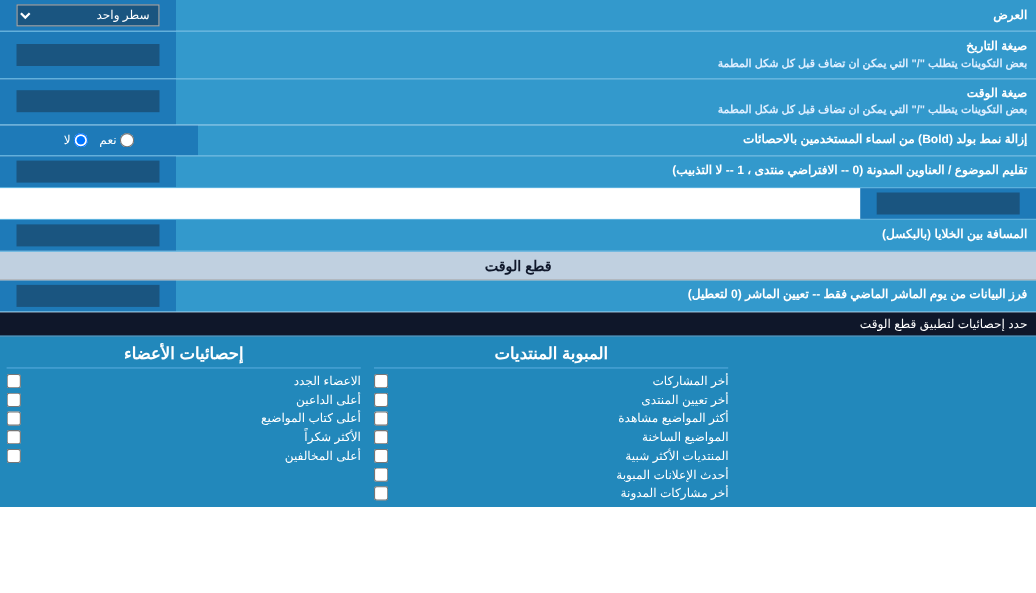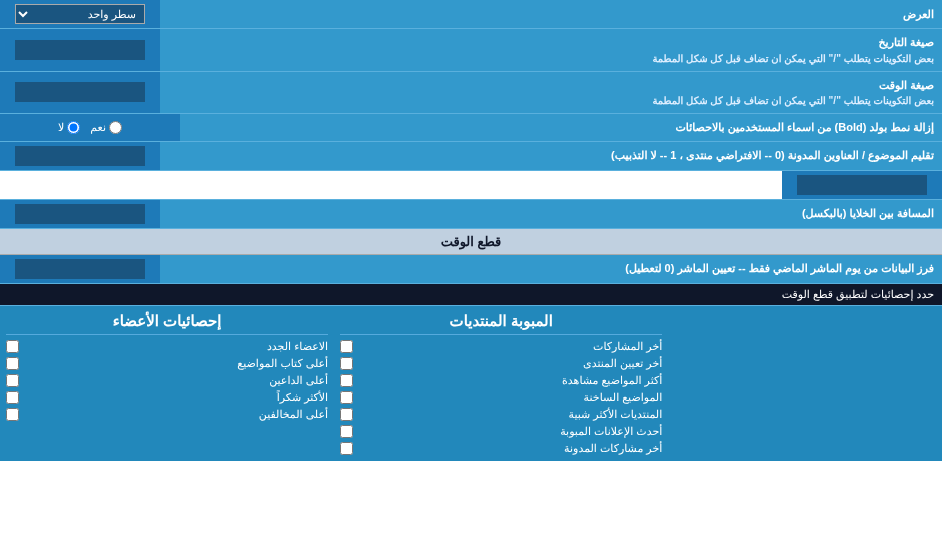--- a/index.html
+++ b/index.html
@@ -262,28 +262,28 @@
 
     <div class="stats-col">
       <div class="stats-col-title">
         <span>إحصائيات الأعضاء</span>
       </div>
       <div class="cb-row">
         <span>الاعضاء الجدد</span>
         <input type="checkbox" style="">
       </div>
       <div class="cb-row">
+        <span>أعلى الداعين</span>
+        <input type="checkbox" style="">
+      </div>
+      <div class="cb-row">
         <span>أعلى كتاب المواضيع</span>
         <input type="checkbox" style="">
       </div>
       <div class="cb-row">
-        <span>أعلى الداعين</span>
-        <input type="checkbox" style="">
-      </div>
-      <div class="cb-row">
         <span>الأكثر شكراً</span>
         <input type="checkbox" style="">
       </div>
       <div class="cb-row">
         <span>أعلى المخالفين</span>
         <input type="checkbox" style="">
       </div>
     </div>
 
   </div>

